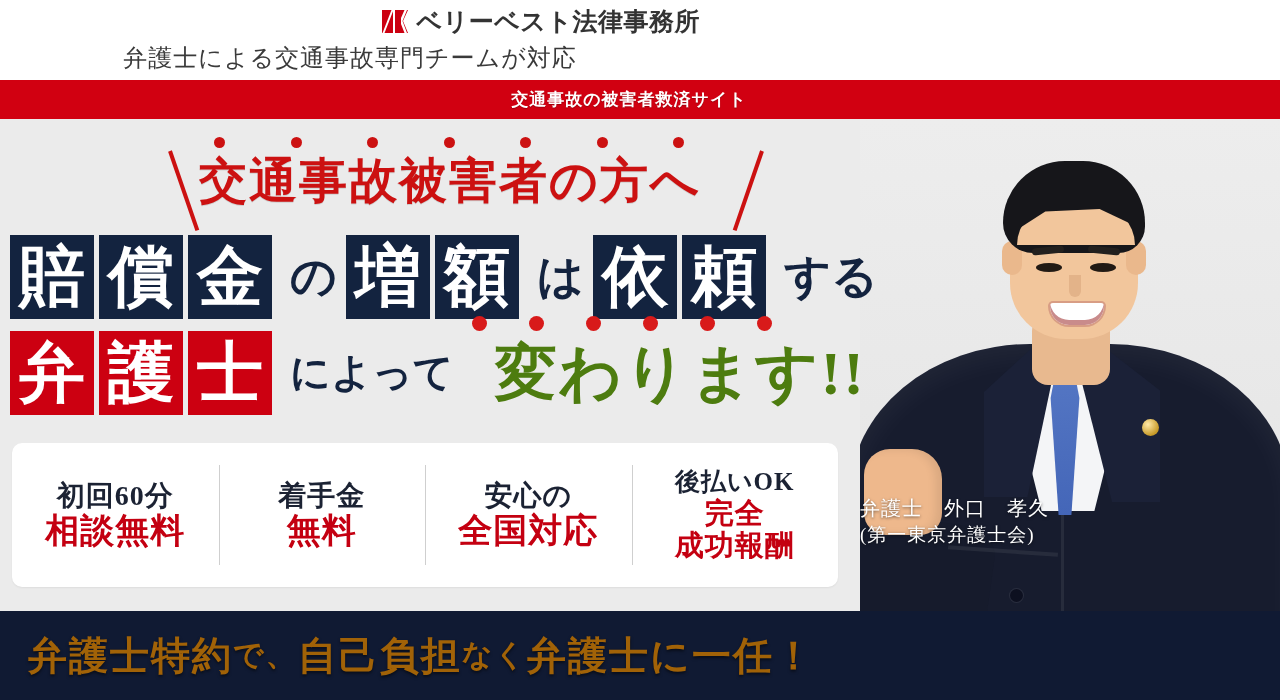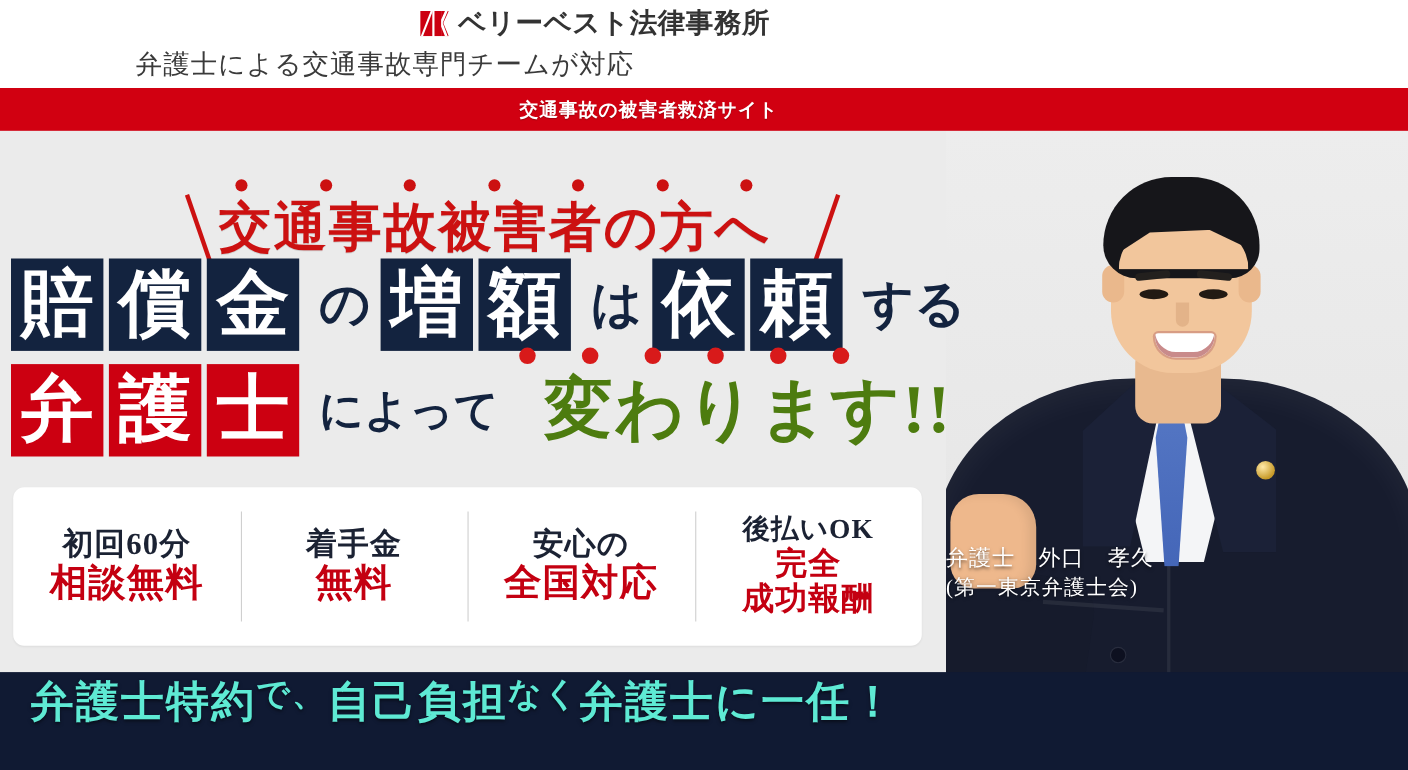--- a/index.html
+++ b/index.html
@@ -42,20 +42,21 @@
   .ribbon{
     position:absolute;left:0;top:80px;width:1280px;height:39px;
     background:#d10011;
   }
   .ribbon-text{
     position:absolute;left:0;top:0;width:1180px;height:39px;
     display:flex;align-items:center;justify-content:center;
     color:#ffffff;font-size:17px;font-weight:bold;letter-spacing:1px;
     font-family:"Liberation Sans","DejaVu Sans",sans-serif;
     text-shadow:0 1px 1px rgba(0,0,0,.25);
+    padding-left:39px;
   }
 
   
   .hero{
     position:absolute;left:0;top:119px;width:1280px;height:492px;
     background:#ebebeb;
   }
 
   
   .photo{
@@ -146,21 +147,21 @@
   .photo-caption{
     position:absolute;left:0;right:0;top:376px;text-align:left;
     color:#ffffff;font-size:20px;line-height:1.36;letter-spacing:1px;
     text-shadow:0 1px 3px rgba(0,0,0,.55);
     font-family:"Liberation Serif","DejaVu Serif",serif;
   }
   .photo-caption .cap2{font-size:19px;}
 
   
   .catch{
-    position:absolute;left:0;top:38px;width:900px;height:100px;
+    position:absolute;left:0;top:12px;width:900px;height:100px;
   }
   .catch-dots{
     position:absolute;left:214px;top:6px;width:470px;
     display:flex;justify-content:space-between;
   }
   .catch-dots span{width:11px;height:11px;border-radius:50%;background:#cc1111;display:block;}
   .catch-text{
     position:absolute;left:0;top:18px;width:900px;text-align:center;
     color:#cc1111;font-size:48px;font-weight:bold;letter-spacing:2px;
     font-family:"Liberation Sans","DejaVu Sans",sans-serif;
@@ -229,22 +230,22 @@
   }
   .benefit.compact .b-top{font-size:25px;}
   .benefit.compact .b-main{font-size:29px;}
 
   
   .bottombar{
     position:absolute;left:0;top:611px;width:1280px;height:89px;
     background:#101a33;
   }
   .bottombar-text{
-    position:absolute;left:28px;top:0;height:89px;display:flex;align-items:flex-start;
-    color:#5eead4;font-size:39px;font-weight:bold;letter-spacing:2px;
+    position:absolute;left:28px;top:0;height:89px;display:flex;align-items:center;
+    color:#a16207;font-size:39px;font-weight:bold;letter-spacing:2px;
     font-family:"Liberation Serif","DejaVu Serif",serif;
     text-shadow:0 2px 3px rgba(0,0,0,.5);
     white-space:nowrap;
   }
   .bottombar-text .small{font-size:30px;}
 </style>
 </head>
 <body>
 
 <div class="page">

